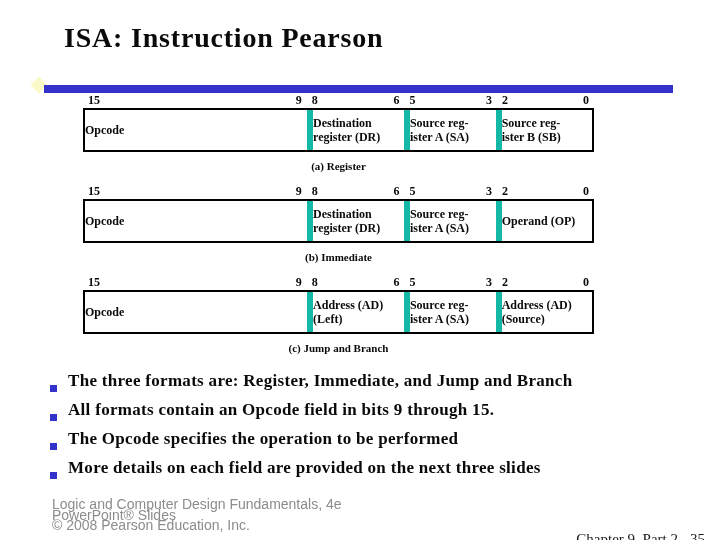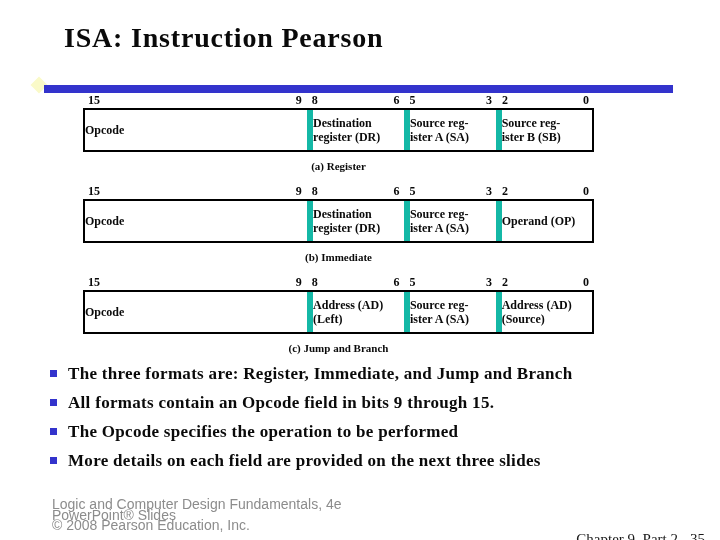--- a/index.html
+++ b/index.html
@@ -24,21 +24,21 @@
   .field { display:flex; flex-direction:column; justify-content:center; 
            font-size:12px; font-weight:bold; line-height:14px; color:#0a0a0a; }
   .field + .field { border-left:6px solid #14b8a6; }
   .fw-opcode { width:43.8%; }
   .fw-a { width:19.1%; }
   .fw-b { width:18.1%; }
   .fw-c { width:19.0%; }
   .caption { margin-top:8px; text-align:center; font-size:11px; font-weight:bold; color:#0a0a0a; }
 
   .bullets { position:absolute; left:50px; top:363px; width:650px; list-style:none; }
-  .bullet-row { display:flex; align-items:flex-start; height:29px; }
+  .bullet-row { display:flex; align-items:flex-end; height:29px; }
   .bullet-square { flex:0 0 auto; width:7px; height:7px; margin:7px 11px 0 0;
                    background:var(--accent, #3333cc); }
   .bullet-text { font-size:17px; font-weight:bold; color:#0a0a0a; letter-spacing:0.3px;
                  white-space:nowrap; line-height:22px; }
 
   .footer-left { position:absolute; left:52px; top:499px; font-family:"Liberation Sans", sans-serif;
                  font-size:14px; line-height:10.5px; color:var(--footer-gray, #8c8c8c); }
   .footer-right { position:absolute; right:15px; top:514px; font-size:15px; color:#1a1a1a;
                   white-space:pre; }
   .footer-right .page-number { margin-left:12px; }

